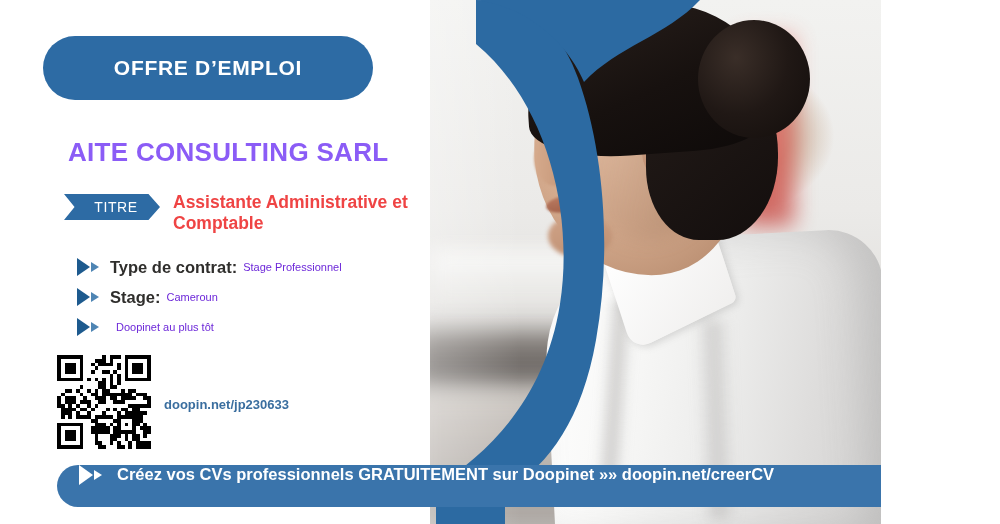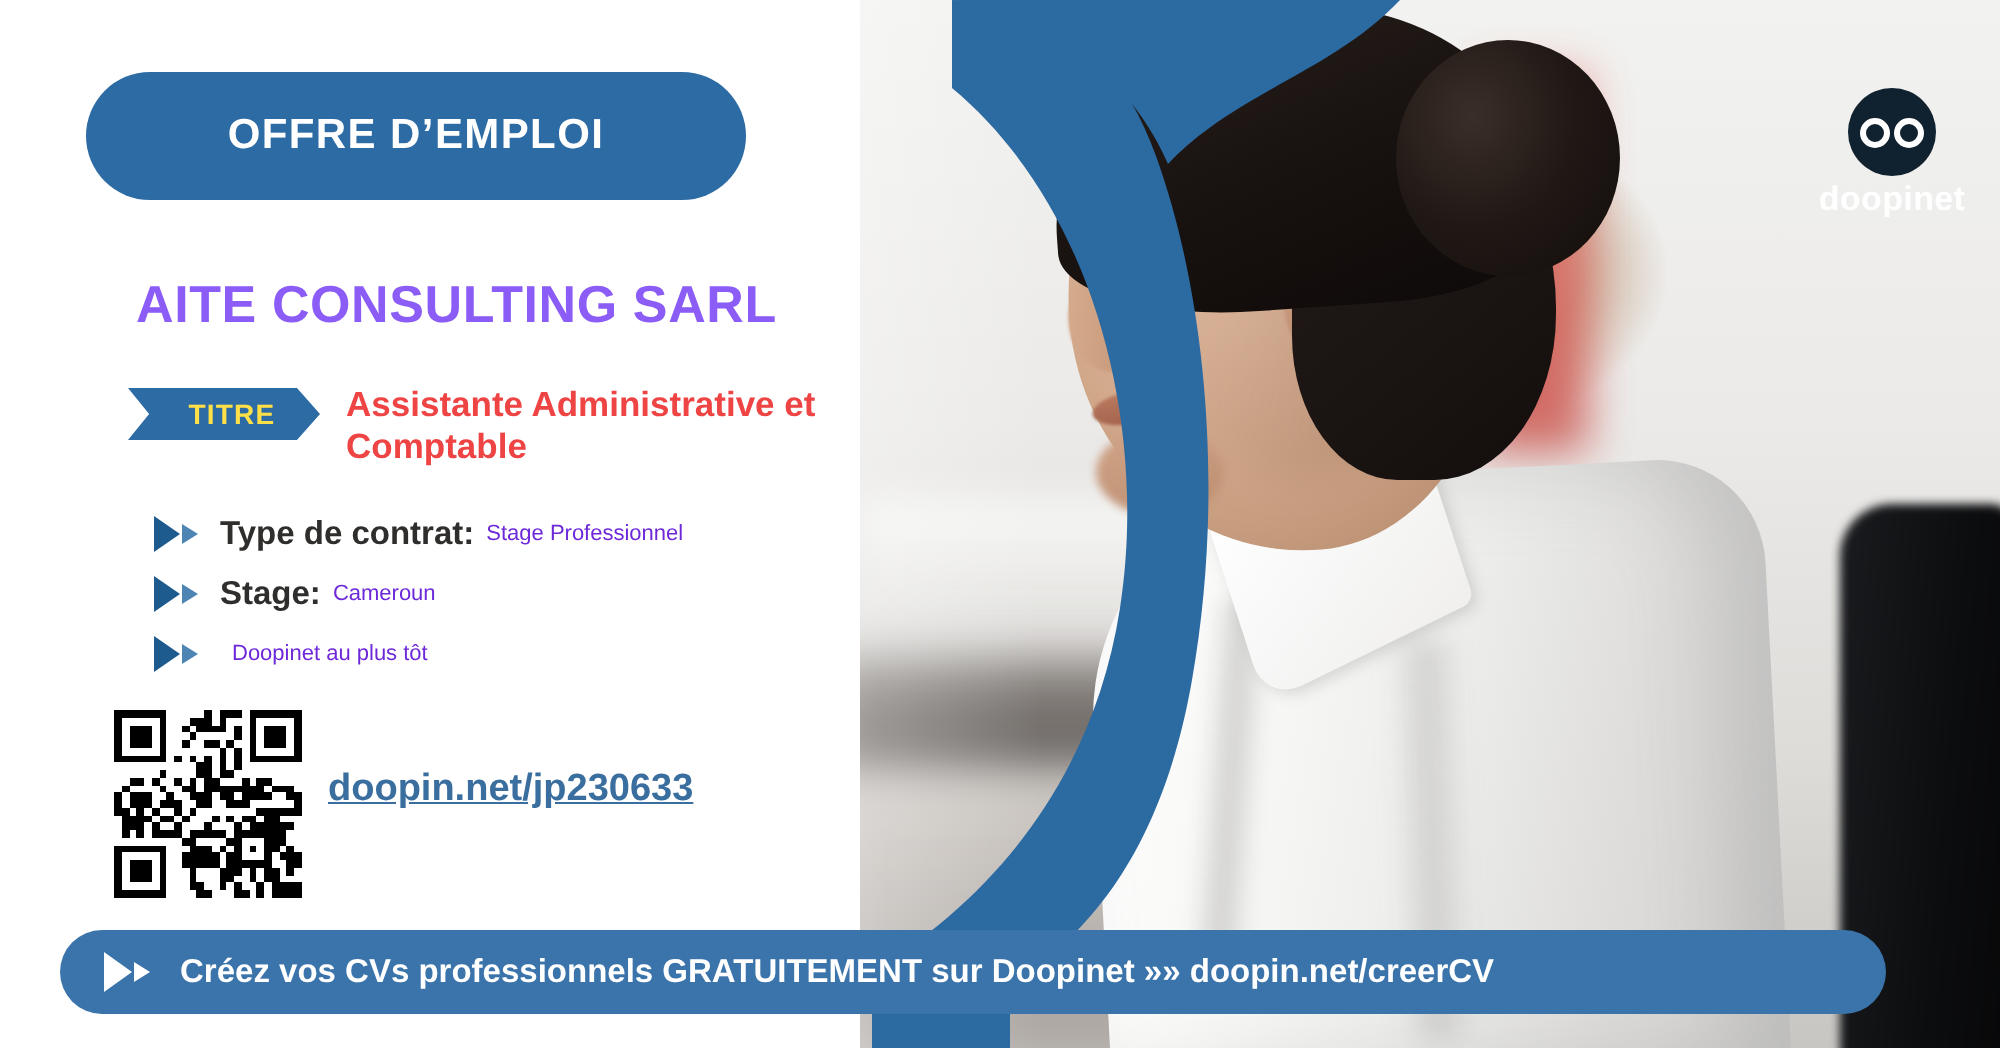--- a/index.html
+++ b/index.html
@@ -5,21 +5,21 @@
   * { margin:0; padding:0; box-sizing:border-box; }
   html,body { width:1000px; height:524px; overflow:hidden; }
   body {
     font-family:"Liberation Sans", sans-serif;
     background:#ffffff;
     position:relative;
   }
 
   #poster {
     position:absolute; left:0; top:0;
-    width:1000px; height:524px;
+    width:881px; height:524px;
     overflow:hidden;
     background:#ffffff;
   }
 
   
   .photo-layer {
     position:absolute; left:430px; top:0;
     width:570px; height:524px;
     overflow:hidden;
   }
@@ -238,23 +238,23 @@
   .titre-badge {
     position:relative;
     width:96px; height:26px;
     background:#2d6ba4;
     flex:0 0 auto;
     clip-path:polygon(0 0, 88% 0, 100% 50%, 88% 100%, 0 100%, 11% 50%);
     display:flex; align-items:center; justify-content:center;
     margin-top:2px;
   }
   .titre-badge span {
-    color:#fde047;
+    color:#ffffff;
     font-size:14px;
-    font-weight:bold;
+    font-weight:normal;
     letter-spacing:.6px;
     padding-left:8px;
   }
   .titre-text {
     margin-left:13px;
     font-size:17.5px;
     font-weight:bold;
     color:#ef4444;
     line-height:1.19;
     width:318px;
@@ -316,35 +316,34 @@
     background:#ffffff;
     display:grid;
     grid-template-columns:repeat(25,1fr);
     grid-template-rows:repeat(25,1fr);
   }
   .qr b { background:#000000; }
   .qr-texts { margin-left:13px; padding-top:16px; }
   .qr-line1 { font-size:16px; color:#36352f; white-space:nowrap; }
   .qr-line1 em { font-style:normal; color:#3a6e9f; }
   .qr-line2 {
-    margin-top:13px;
-    font-size:19px;
+    margin-top:26px;
+    font-size:13px;
     font-weight:bold;
     color:#3a6e9f;
     white-space:nowrap;
-    text-decoration:underline;
   }
 
   
   .bottom-banner {
-    position:absolute; left:30px; top:465px;
+    position:absolute; left:57px; top:465px;
     width:913px; height:42px;
     background:#3a74ab;
     border-radius:21px;
-    display:flex; align-items:center;
+    display:flex; align-items:flex-start;
     z-index:6;
   }
   .bb-chev {
     position:relative;
     width:32px; height:20px;
     margin-left:22px;
     flex:0 0 auto;
   }
   .bb-chev i { position:absolute; display:block; width:0;height:0; border-style:solid; border-color:transparent; }
   .bb-chev .big { left:0; top:0; border-width:10px 0 10px 14px; border-left-color:#ffffff; }

